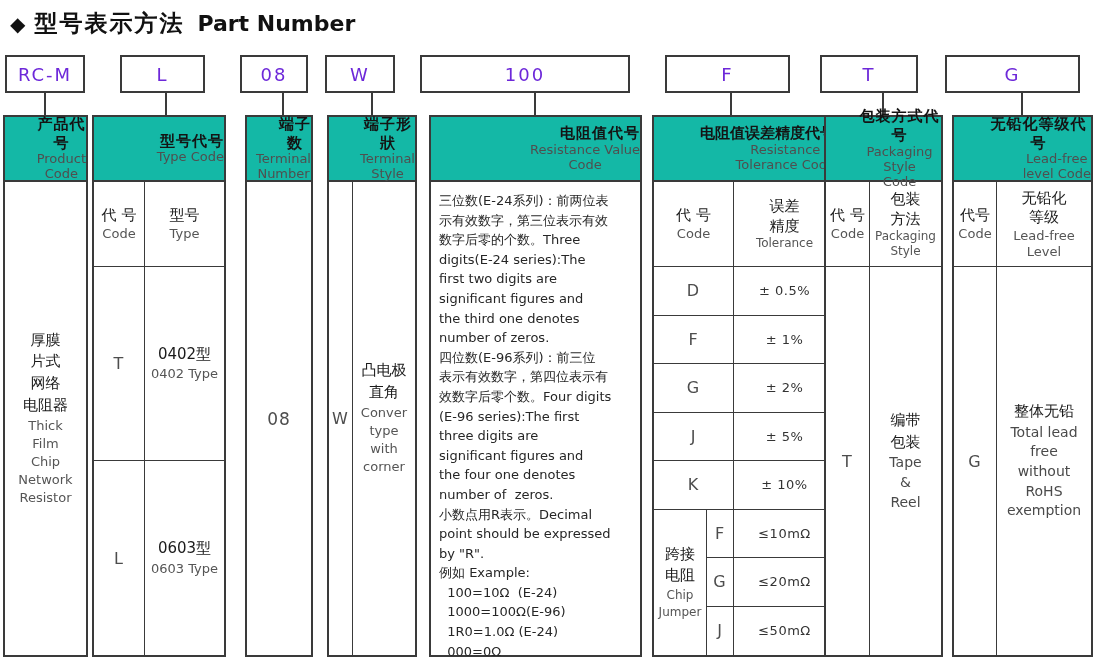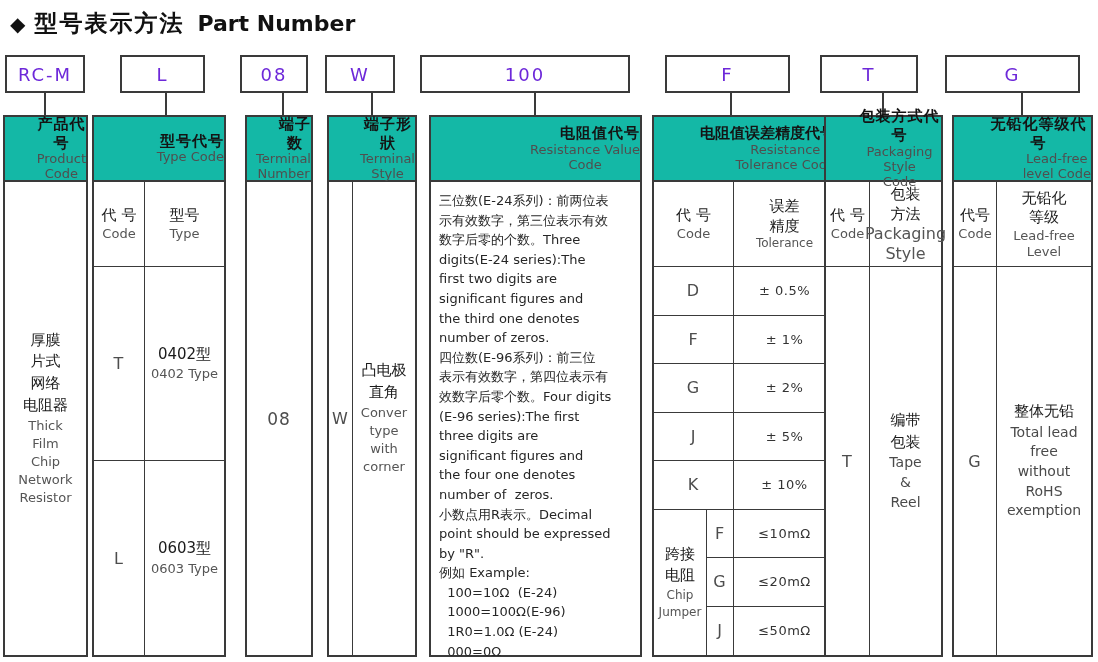--- a/index.html
+++ b/index.html
@@ -246,21 +246,21 @@
 Code</div>
     </div>
     <div class="col-body grid pkg-grid">
       <div class="cell sub br bb">
         <div class="zh">代 号</div>
         <div class="en">Code</div>
       </div>
       <div class="cell sub bb">
         <div class="zh">包装
 方法</div>
-        <div class="en" style="font-size:16px">Packaging
+        <div class="en" style="font-size:12px">Packaging
 Style</div>
       </div>
       <div class="cell br code-letter">T</div>
       <div class="cell">
         <div class="zh">编带
 包装</div>
         <div class="en" style="font-size:14px;color:#4a4a4a">Tape
 &amp;
 Reel</div>
       </div>

